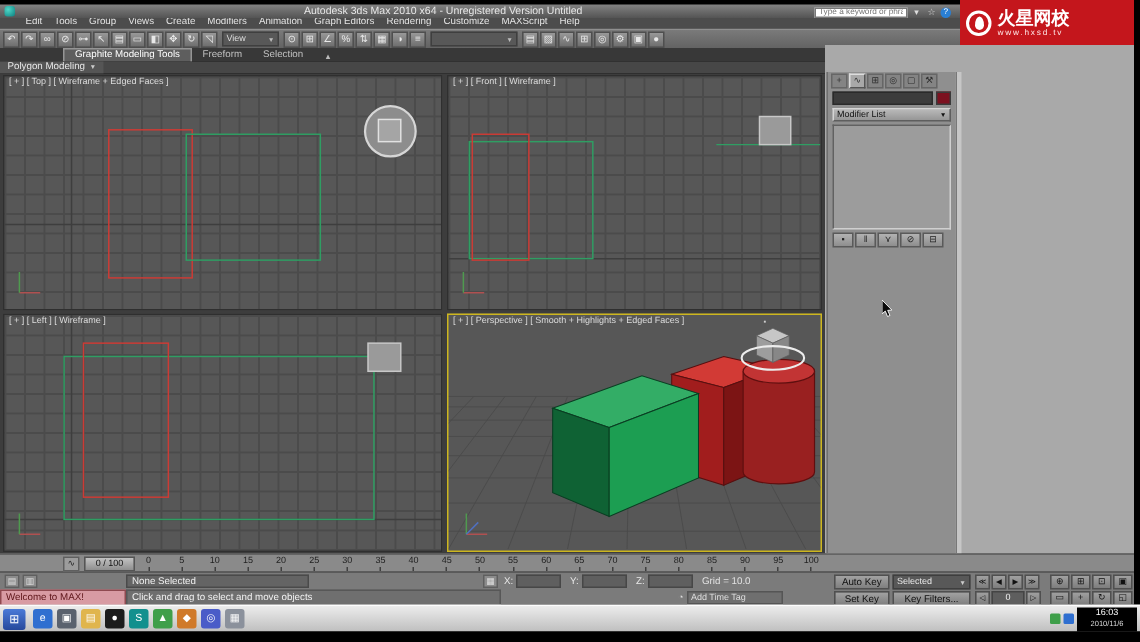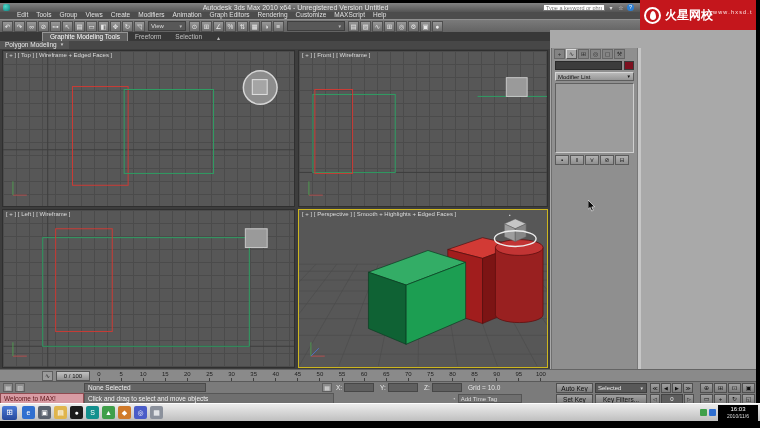--- a/index.html
+++ b/index.html
@@ -10,21 +10,21 @@
   .applogo{width:7px;height:7px;margin-left:3px;border-radius:2px;background:radial-gradient(circle at 35% 35%,#4fd8c8,#0b7f7f);flex:none}
   .title{position:absolute;left:60px;right:225px;text-align:center;font-size:7px;line-height:9px;color:#e8e8e8;white-space:nowrap;overflow:hidden}
   .infocenter{position:absolute;right:122px;top:1px;display:flex;gap:2px;align-items:center}
   .ic-input{width:62px;height:7px;font-size:5.5px;padding:0 2px;border:1px solid #777;background:#fff;color:#333}
   .ic-btn{font-size:6px;color:#ddd;width:8px;text-align:center}
   .ic-btn.help{background:#2a7fd4;color:#fff;border-radius:50%;width:7px;height:7px;line-height:7px;font-size:5.5px}
   
   .banner{position:absolute;left:640px;top:0;width:116px;height:30px;background:#c4161c;z-index:20;display:flex;align-items:center;padding:0 4px}
   .blogo{width:17px;height:17px;border:2px solid #fff;border-radius:50%;display:flex;align-items:center;justify-content:center;flex:none}
   .flame{width:6px;height:9px;background:#fff;border-radius:50% 50% 50% 50%/65% 65% 35% 35%}
-  .btext{display:flex;flex-direction:row;margin-left:4px;overflow:hidden}
+  .btext{display:flex;flex-direction:column;margin-left:4px;overflow:hidden}
   .bbrand{font-size:12px;font-weight:bold;color:#fff;line-height:13px;white-space:nowrap}
   .burl{font-size:5.5px;letter-spacing:1.2px;color:#ffe8e8;white-space:nowrap}
   
   .menubar{position:absolute;left:0;top:11px;width:756px;height:8px;background:#4c4c4c;display:flex;align-items:center;padding-left:13px}
   .menu-item{font-size:6.5px;line-height:8px;color:#e2e2e2;padding:0 4px;white-space:nowrap}
   
   .toolbar{position:absolute;left:0;top:19px;width:756px;height:13px;background:linear-gradient(#7a7a7a,#636363);border-top:1px solid #8f8f8f;display:flex;align-items:center;padding-left:2px}
   .tb-icons{display:flex;gap:1px;margin-right:3px}
   .tb-icon{width:11px;height:11px;background:linear-gradient(#989898,#6e6e6e);border:1px solid #4f4f4f;color:#e8e8e8;font-size:6.5px;line-height:9px;text-align:center;overflow:hidden}
   .tb-dd{height:10px;background:#585858;border:1px solid #3f3f3f;color:#ddd;font-size:6px;display:flex;align-items:center;padding:0 2px;margin-right:3px}

